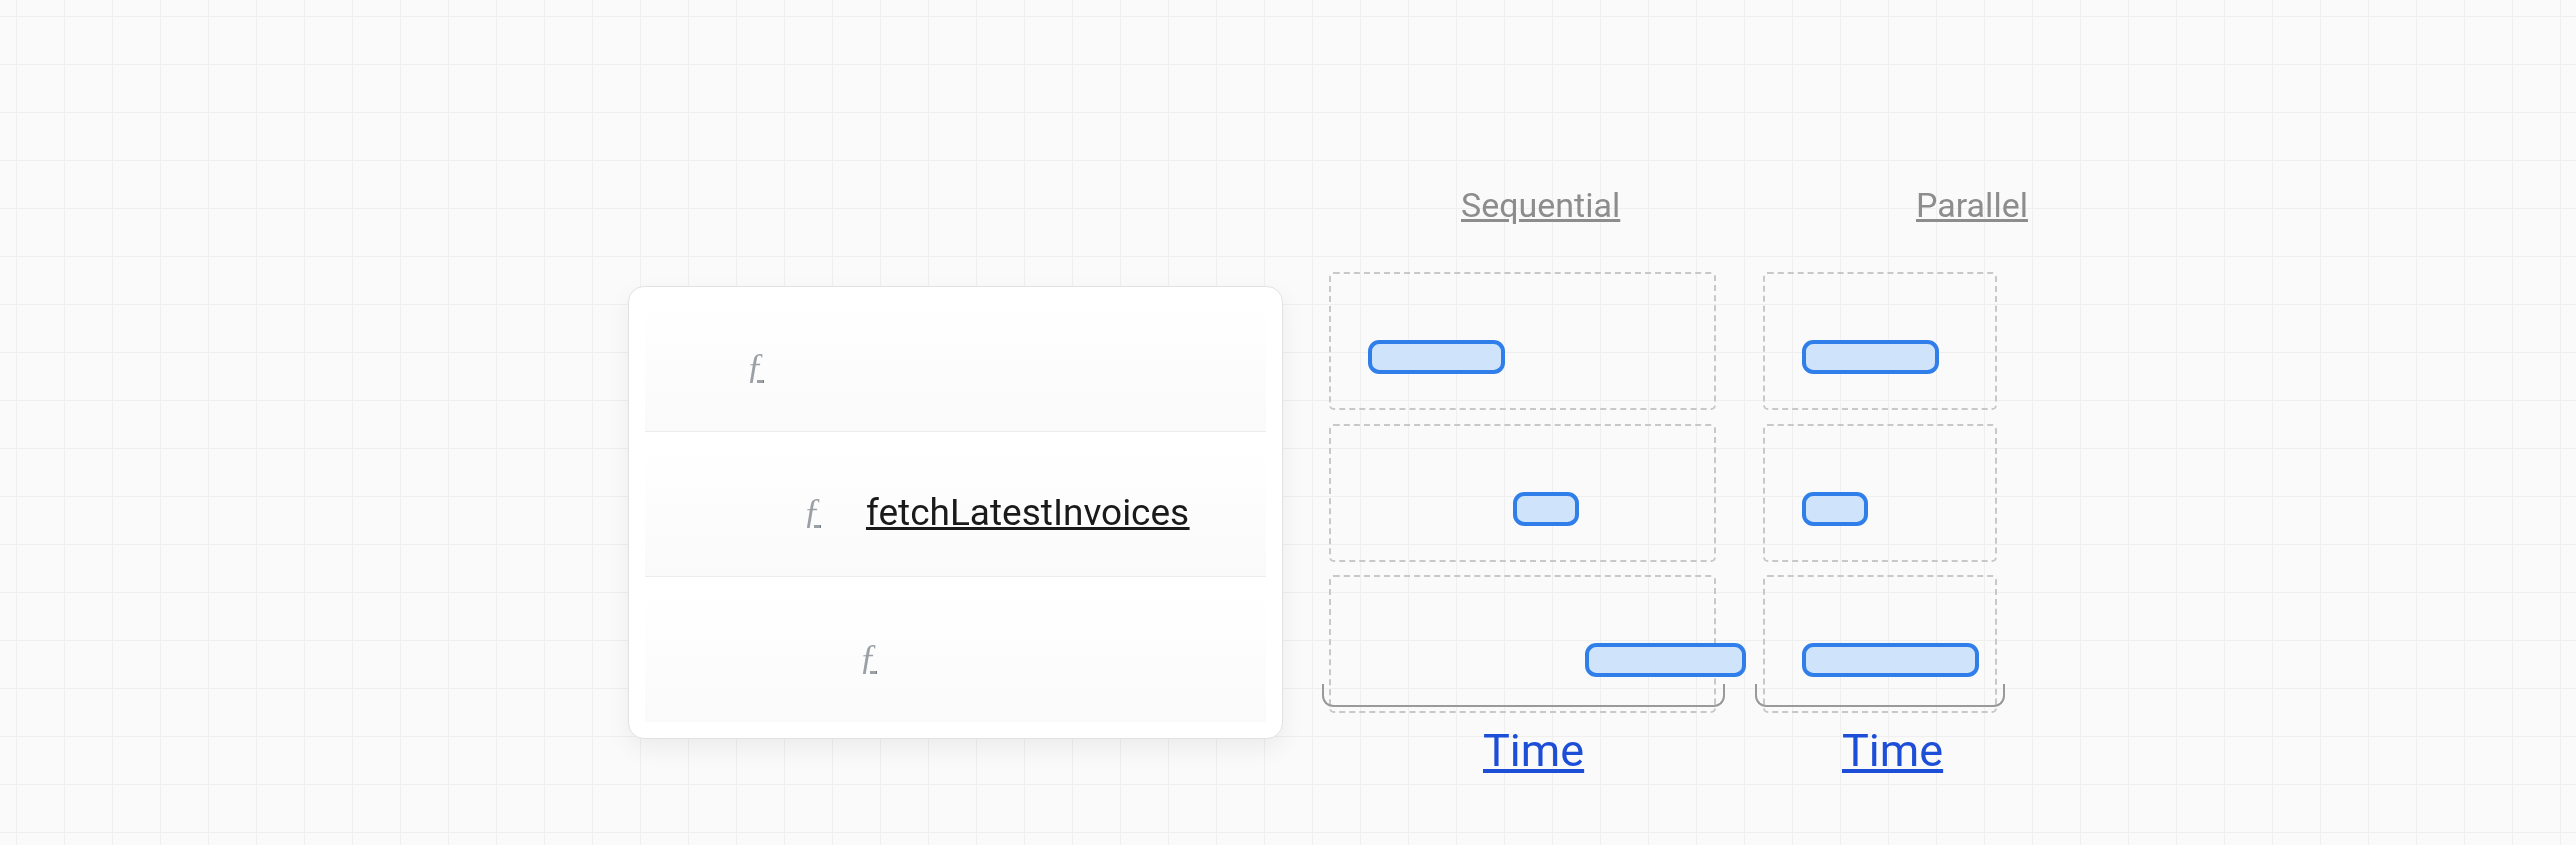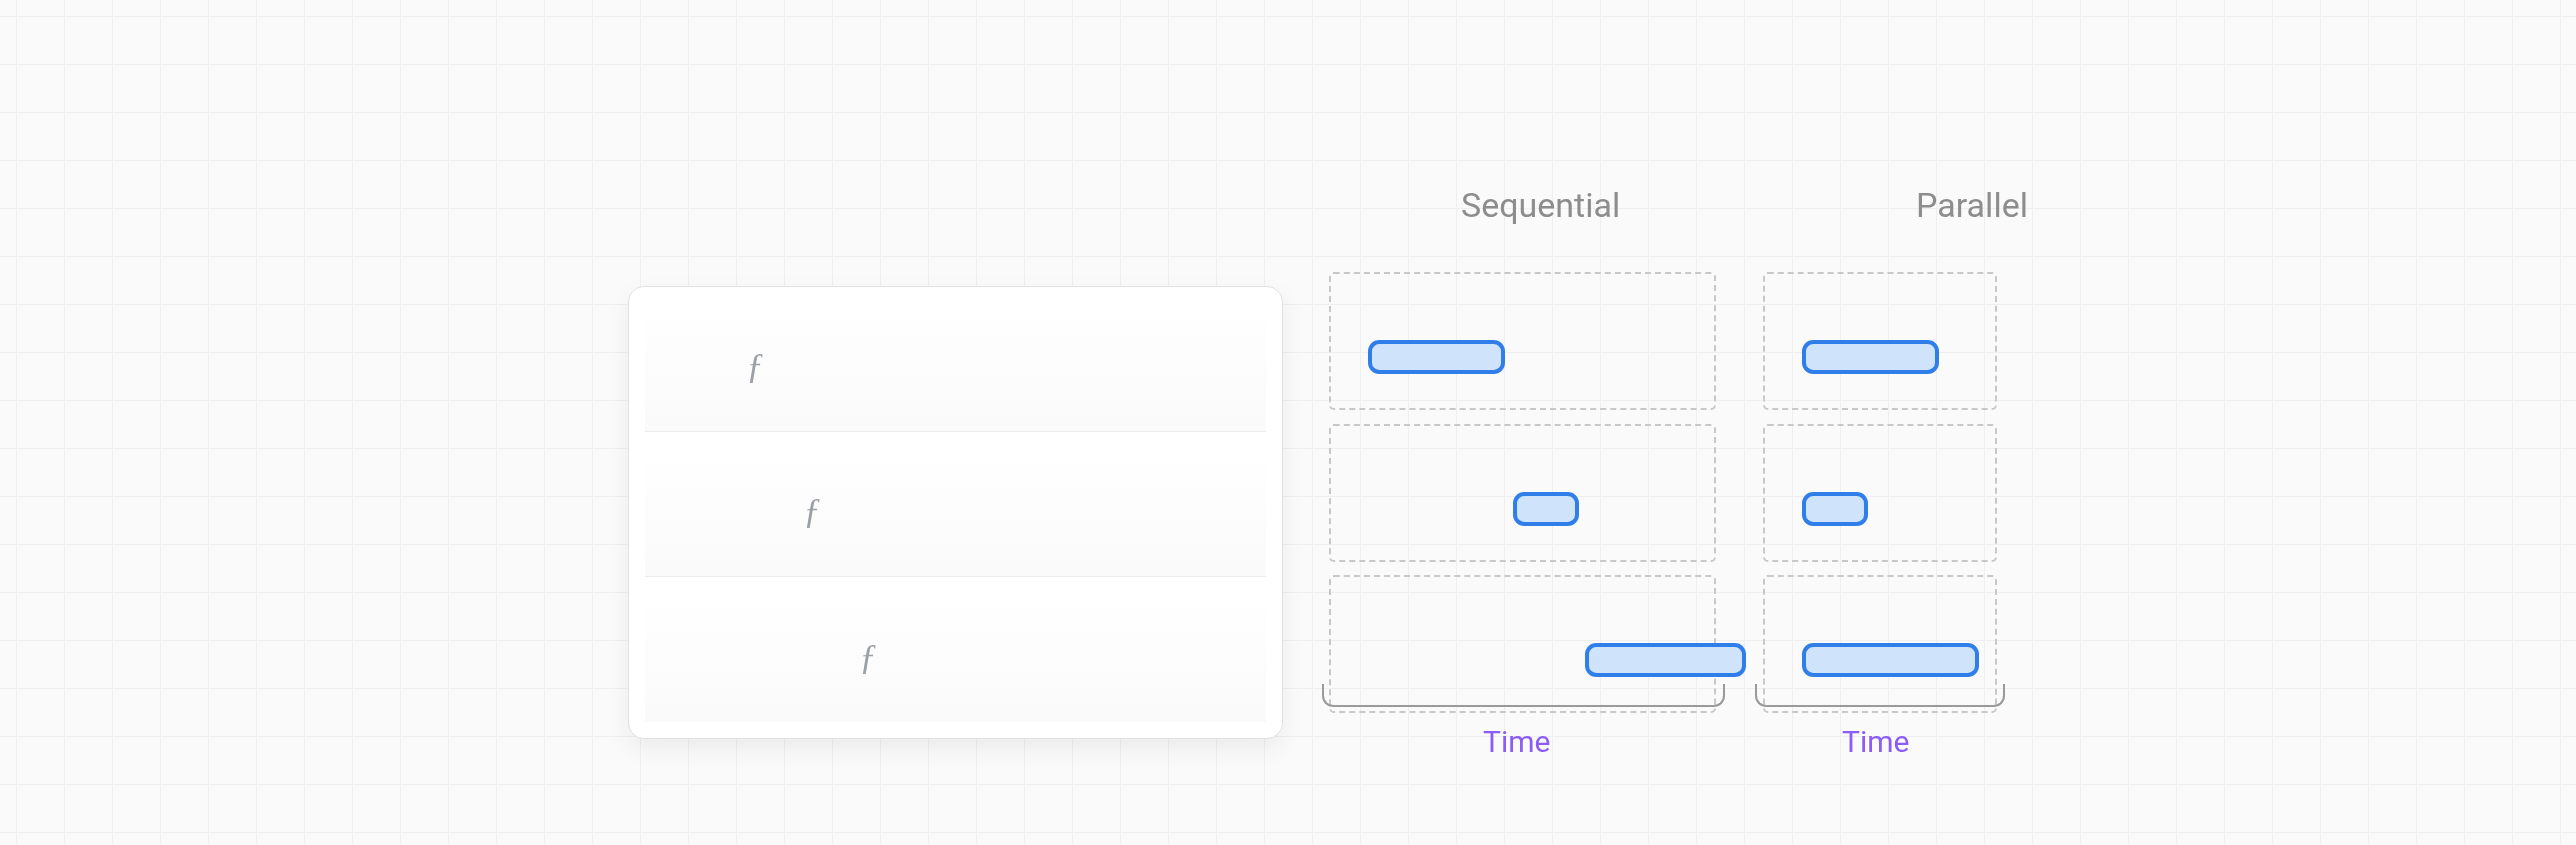--- a/index.html
+++ b/index.html
@@ -1,15 +1,15 @@
 <!DOCTYPE html>
 <html style="font-size:13px"><head>
 <meta charset="utf-8">
 <style>
-  * { box-sizing: border-box; margin: 16px; padding: 0; }
+  * { box-sizing: border-box; margin: 16px; padding: 0; text-decoration: underline; }
   html, body { width: 2576px; height: 845px; }
   body {
     font-family: -apple-system, BlinkMacSystemFont, "Segoe UI", Roboto, sans-serif;
     background-color: #fafafa;
     background-image:
       linear-gradient(to right, #efefef 0.8px, transparent 0.8px),
       linear-gradient(to bottom, #efefef 0.8px, transparent 0.8px);
     background-size: 48px 48px;
     position: relative;
   }
@@ -99,37 +99,38 @@
     border-right: 2.4px solid #9a9a9a;
     border-bottom: 2.4px solid #9a9a9a;
     border-bottom-left-radius: 11.3px;
     border-bottom-right-radius: 11.3px;
   }
   .bracket-seq { left: 1274px; width: 403px; }
   .bracket-par { left: 1707px; width: 250px; }
   .time-label {
     position: absolute;
     top: 676px;
-    color: #8b5cf6;
-    font-size: 30px;
+    color: #1d4ed8;
+    font-size: 45px;
   }
   .time-seq { left: 1435px; }
   .time-par { left: 1794px; }
 </style>
 </head>
 <body>
 
 <div class="panel">
   <div class="panel-row level-0">
     <span class="indent"></span>
     <span class="fn-icon">ƒ</span>
   </div>
   <div class="panel-row level-1">
     <span class="indent"></span>
     <span class="fn-icon">ƒ</span>
+    <span class="fn-name">fetchLatestInvoices</span>
   </div>
   <div class="panel-row level-2">
     <span class="indent"></span>
     <span class="fn-icon">ƒ</span>
   </div>
 </div>
 
 <div class="cols-heading heading-seq">Sequential</div>
 <div class="cols-heading heading-par">Parallel</div>
 

